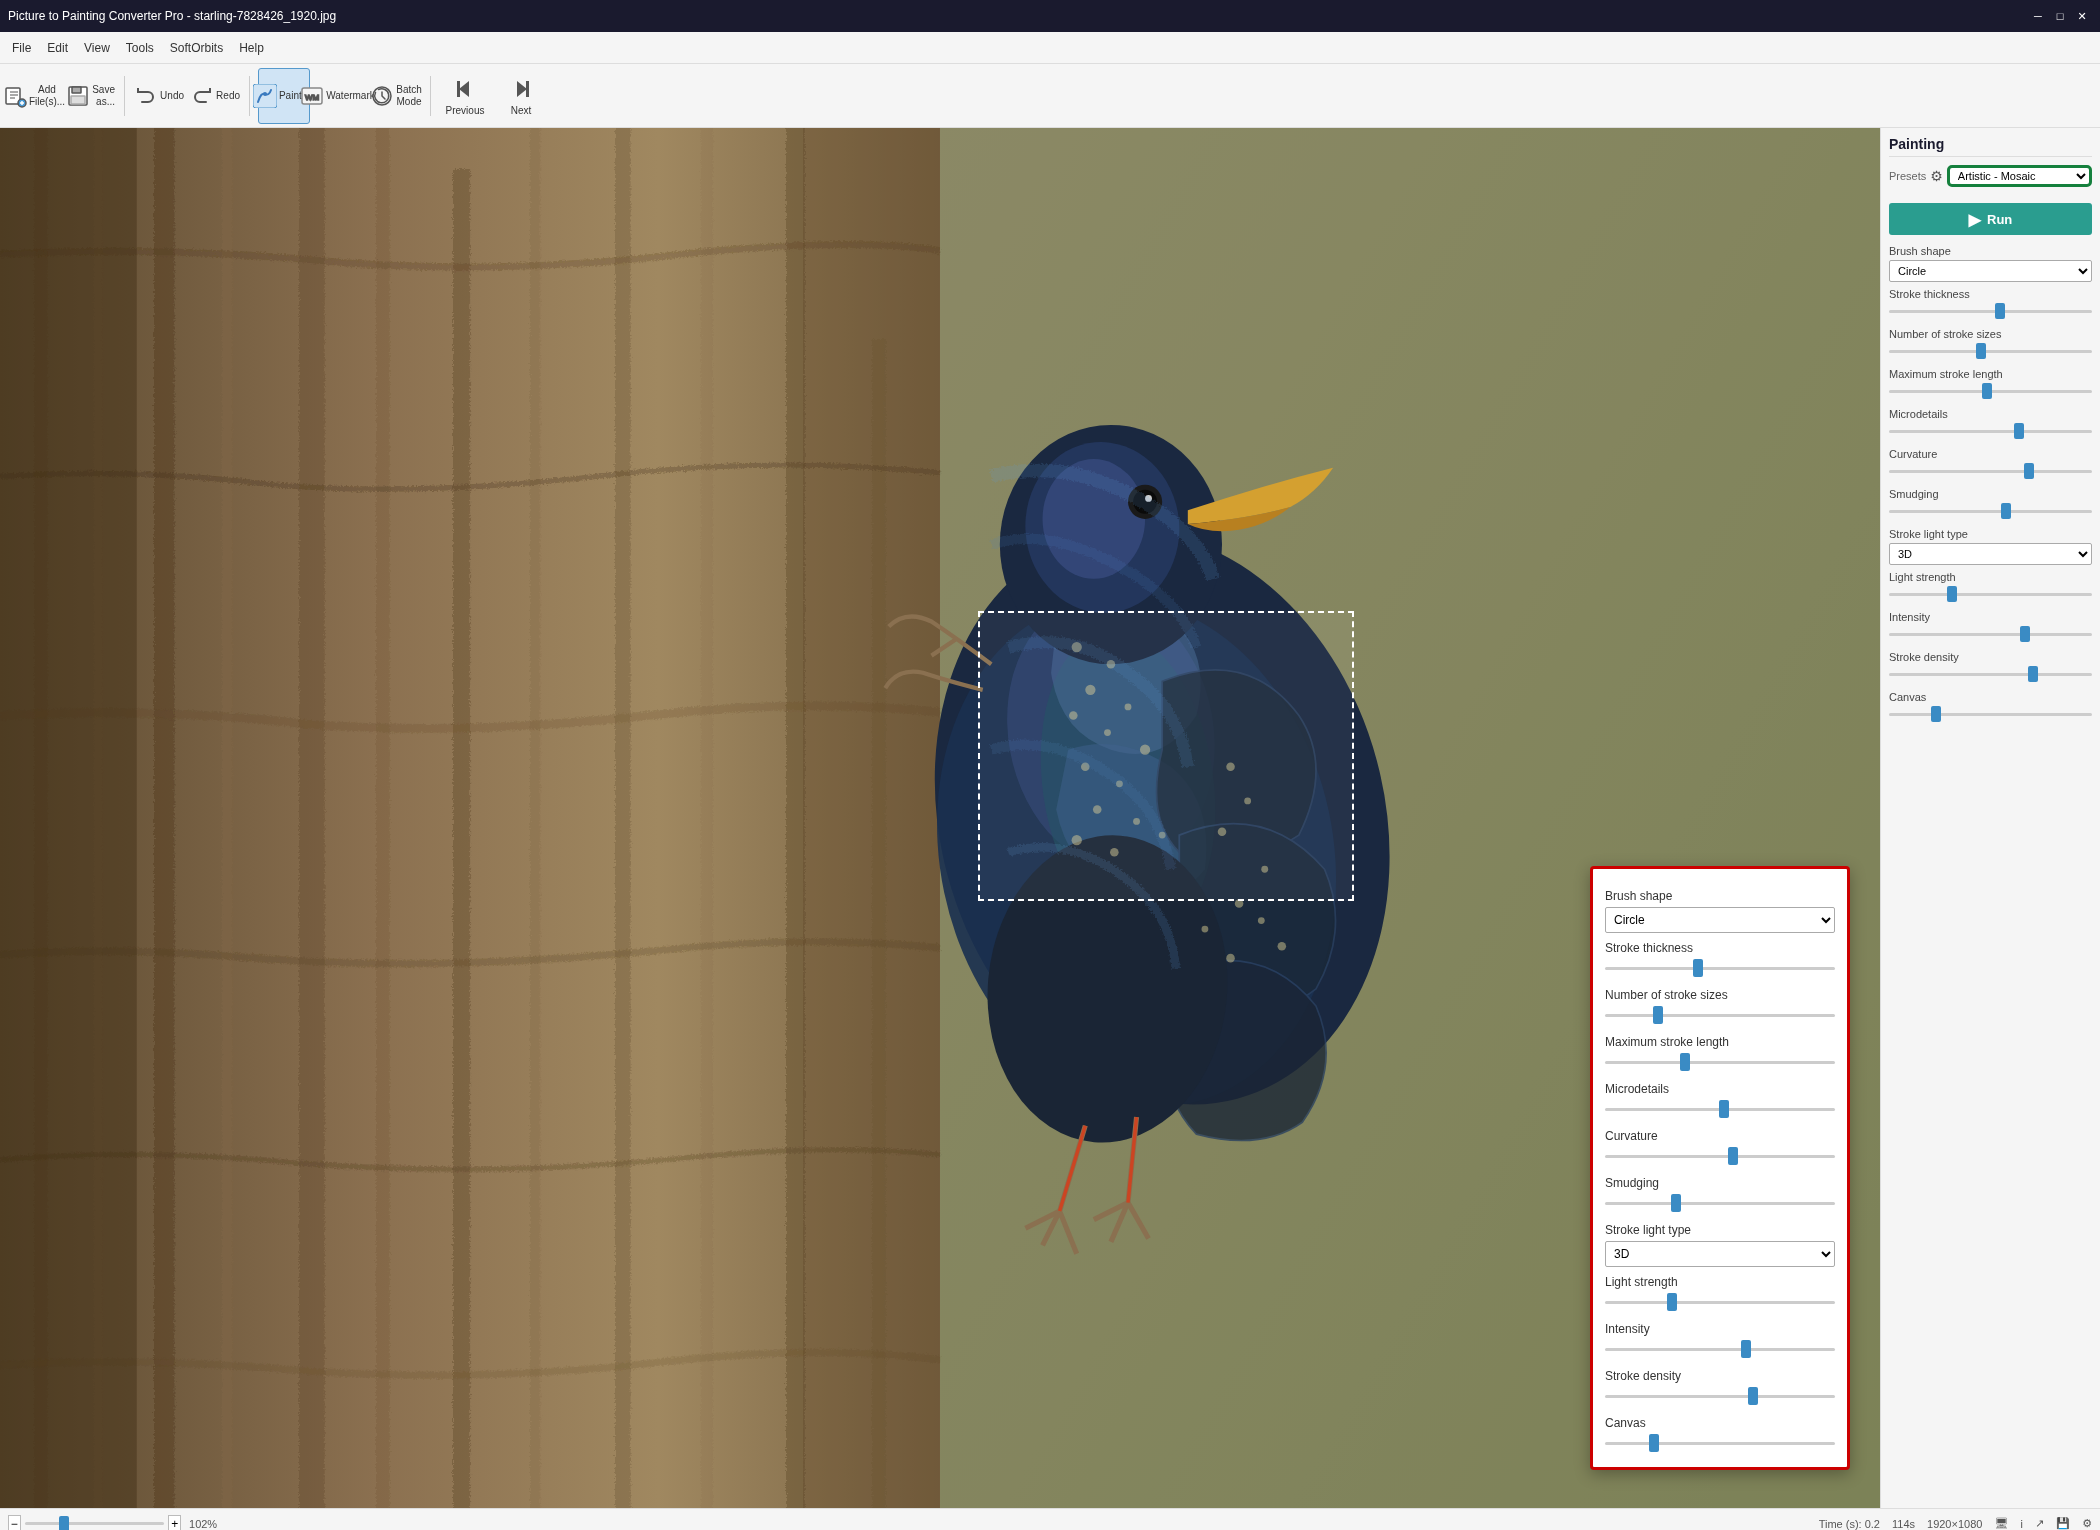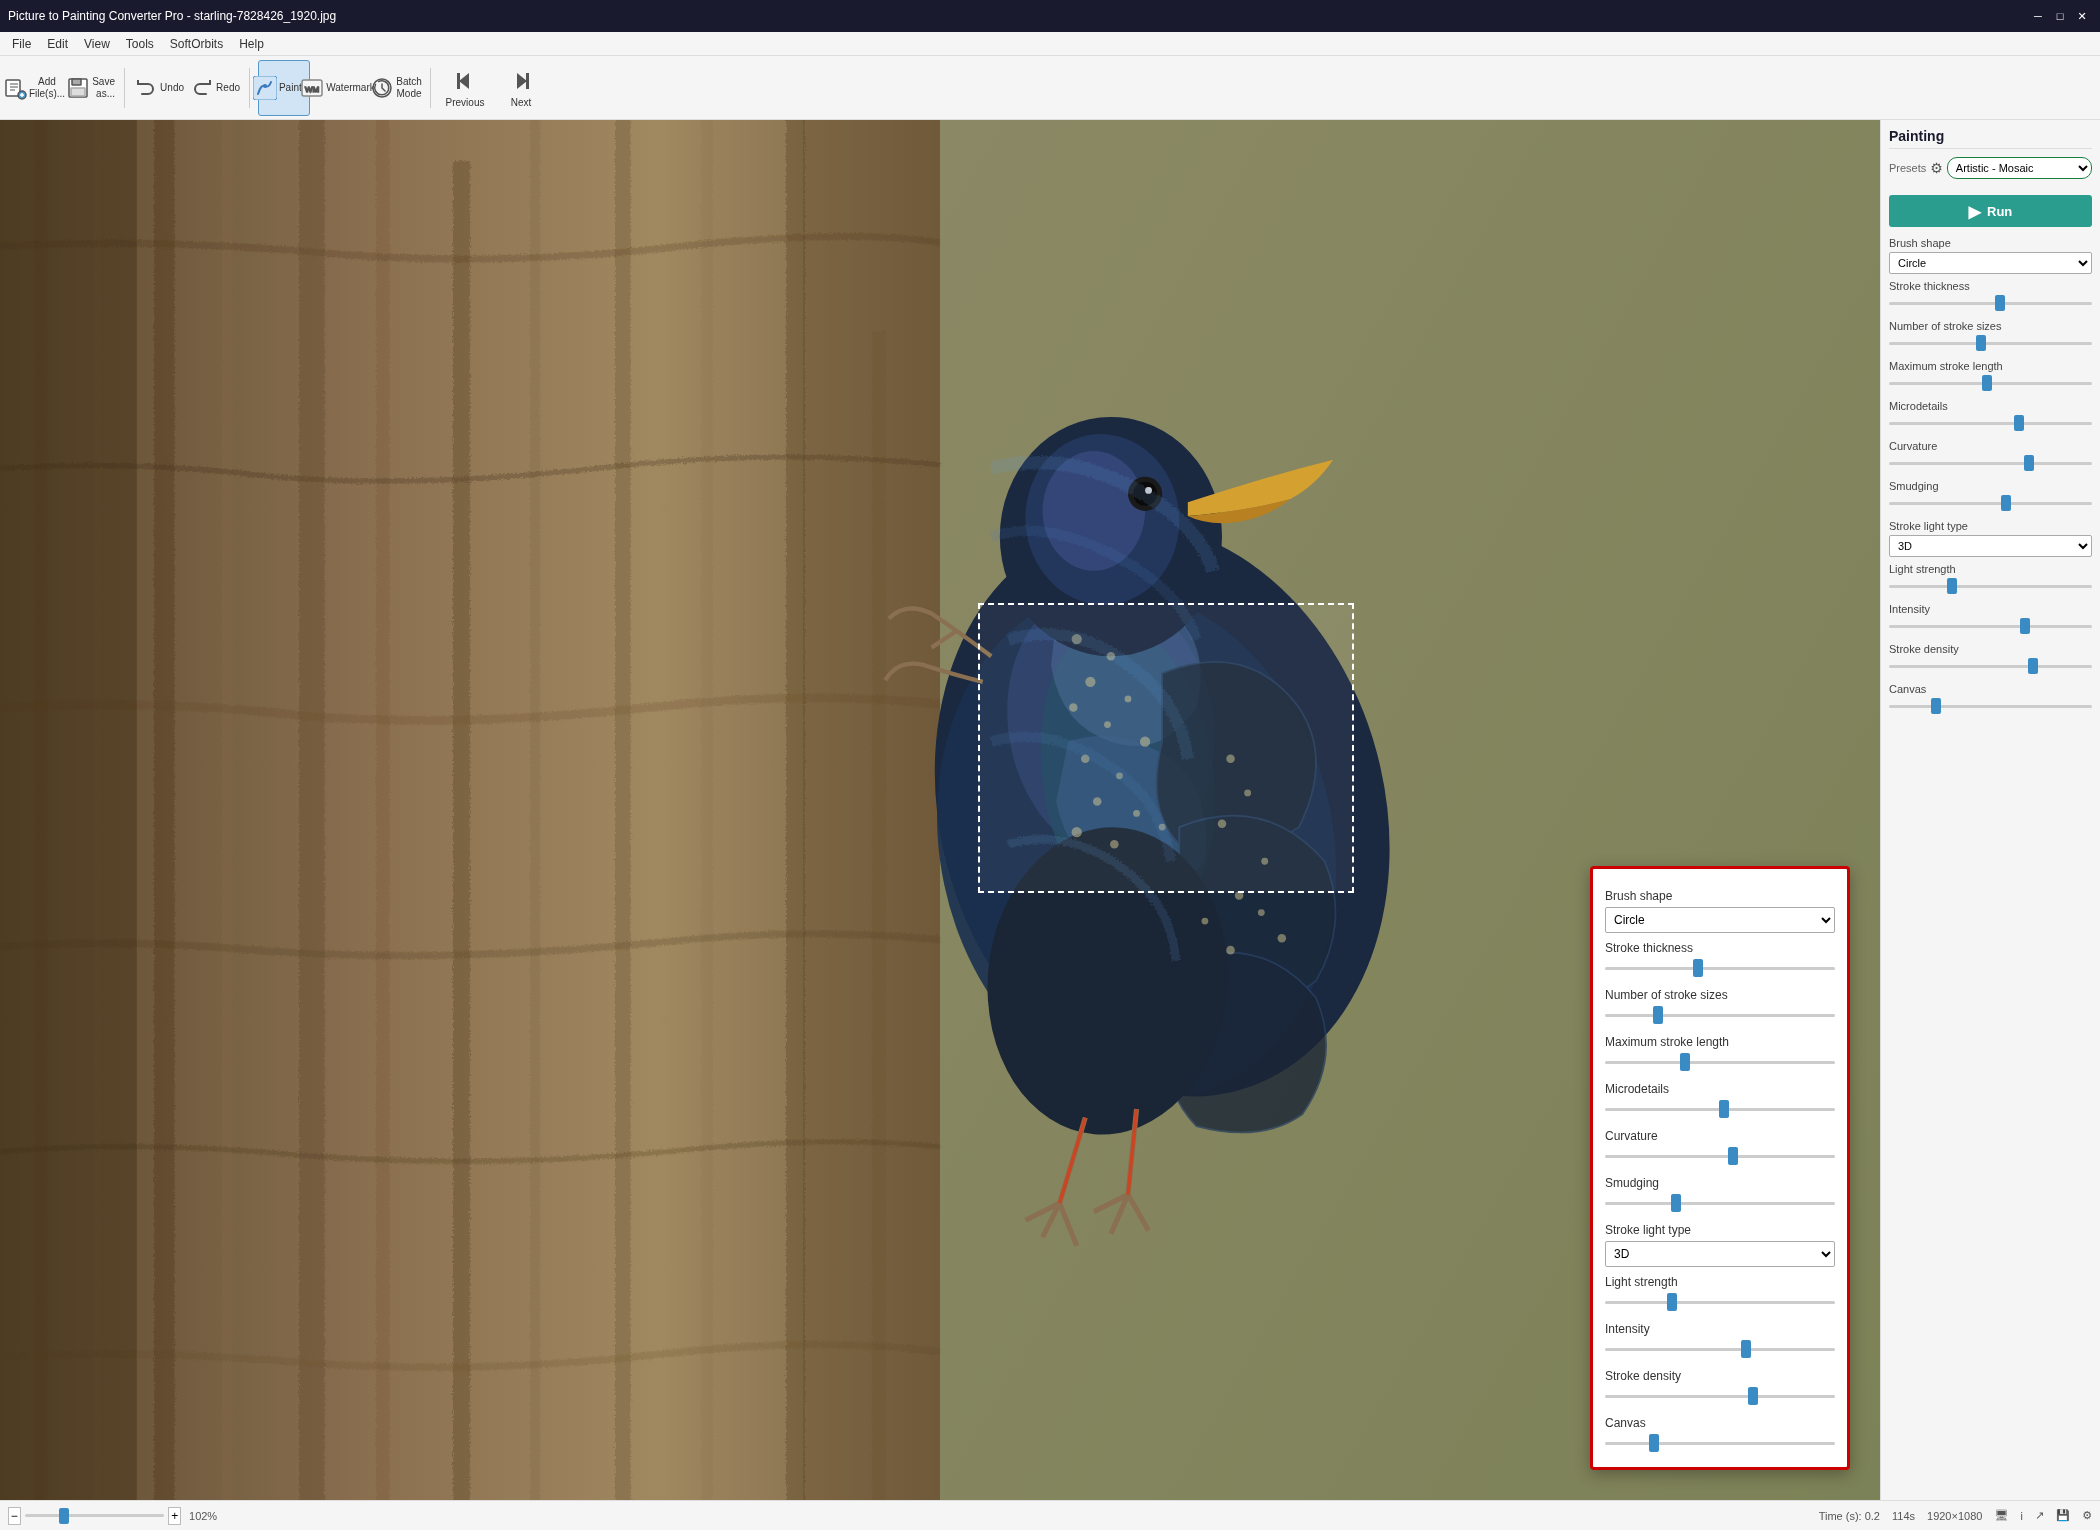--- a/index.html
+++ b/index.html
@@ -16,21 +16,21 @@
       justify-content: space-between;
     }
     .title-bar-text { font-size: 12px; }
     .title-bar-controls { display: flex; gap: 2px; }
     .title-bar-btn { width: 20px; height: 20px; border: none; cursor: pointer; font-size: 11px; display: flex; align-items: center; justify-content: center; background: transparent; color: white; }
 
     
     .menu-bar {
       background: #f5f5f5;
       border-bottom: 1px solid #ddd;
-      height: 24px;
+      height: 32px;
       display: flex;
       align-items: center;
       padding: 0 4px;
     }
     .menu-item {
       padding: 2px 8px;
       cursor: pointer;
       font-size: 12px;
       color: #333;
     }
@@ -121,22 +121,22 @@
       display: flex;
       align-items: center;
       gap: 4px;
       margin-bottom: 16px;
     }
     .presets-label { font-size: 11px; color: #666; white-space: nowrap; }
     .presets-icon { font-size: 14px; cursor: pointer; color: #555; }
     .presets-select {
       flex: 1;
       height: 22px;
-      border: 1px solid #15803d;
-      border-radius: 10px;
+      border: 3px solid #15803d;
+      border-radius: 5px;
       font-size: 11px;
       padding: 0 4px;
       background: white;
     }
 
     .run-btn {
       width: 100%;
       height: 32px;
       background: #2a9d8f;
       color: white;

